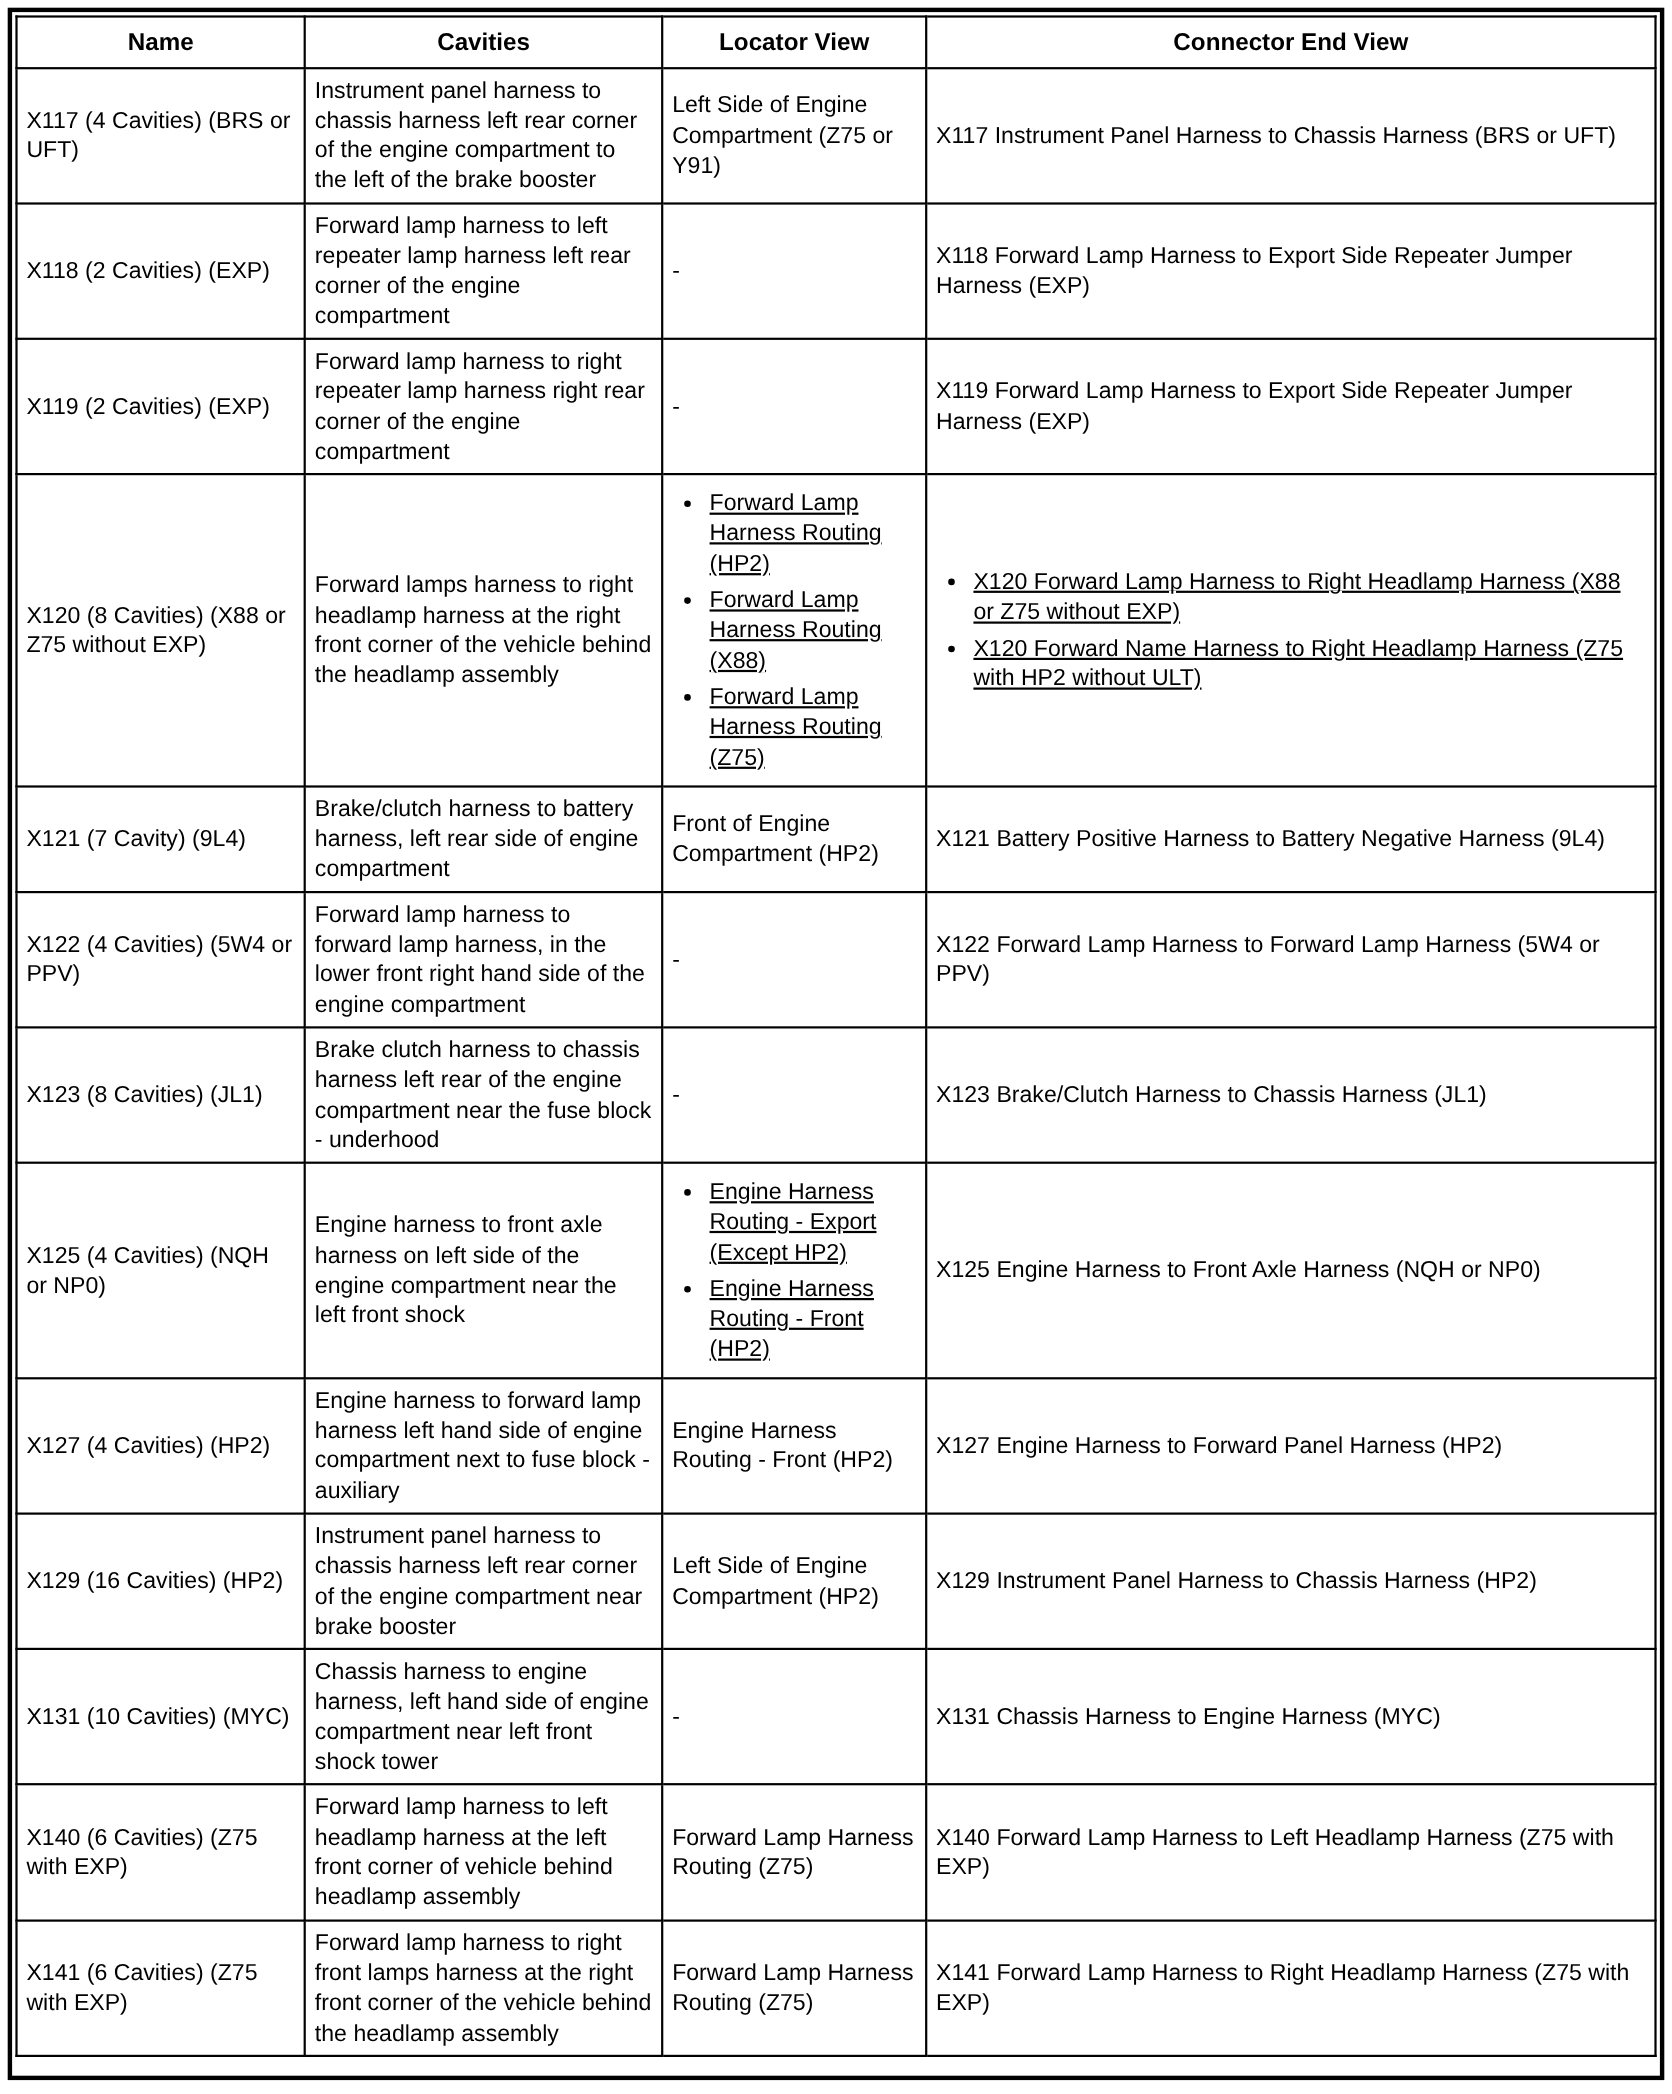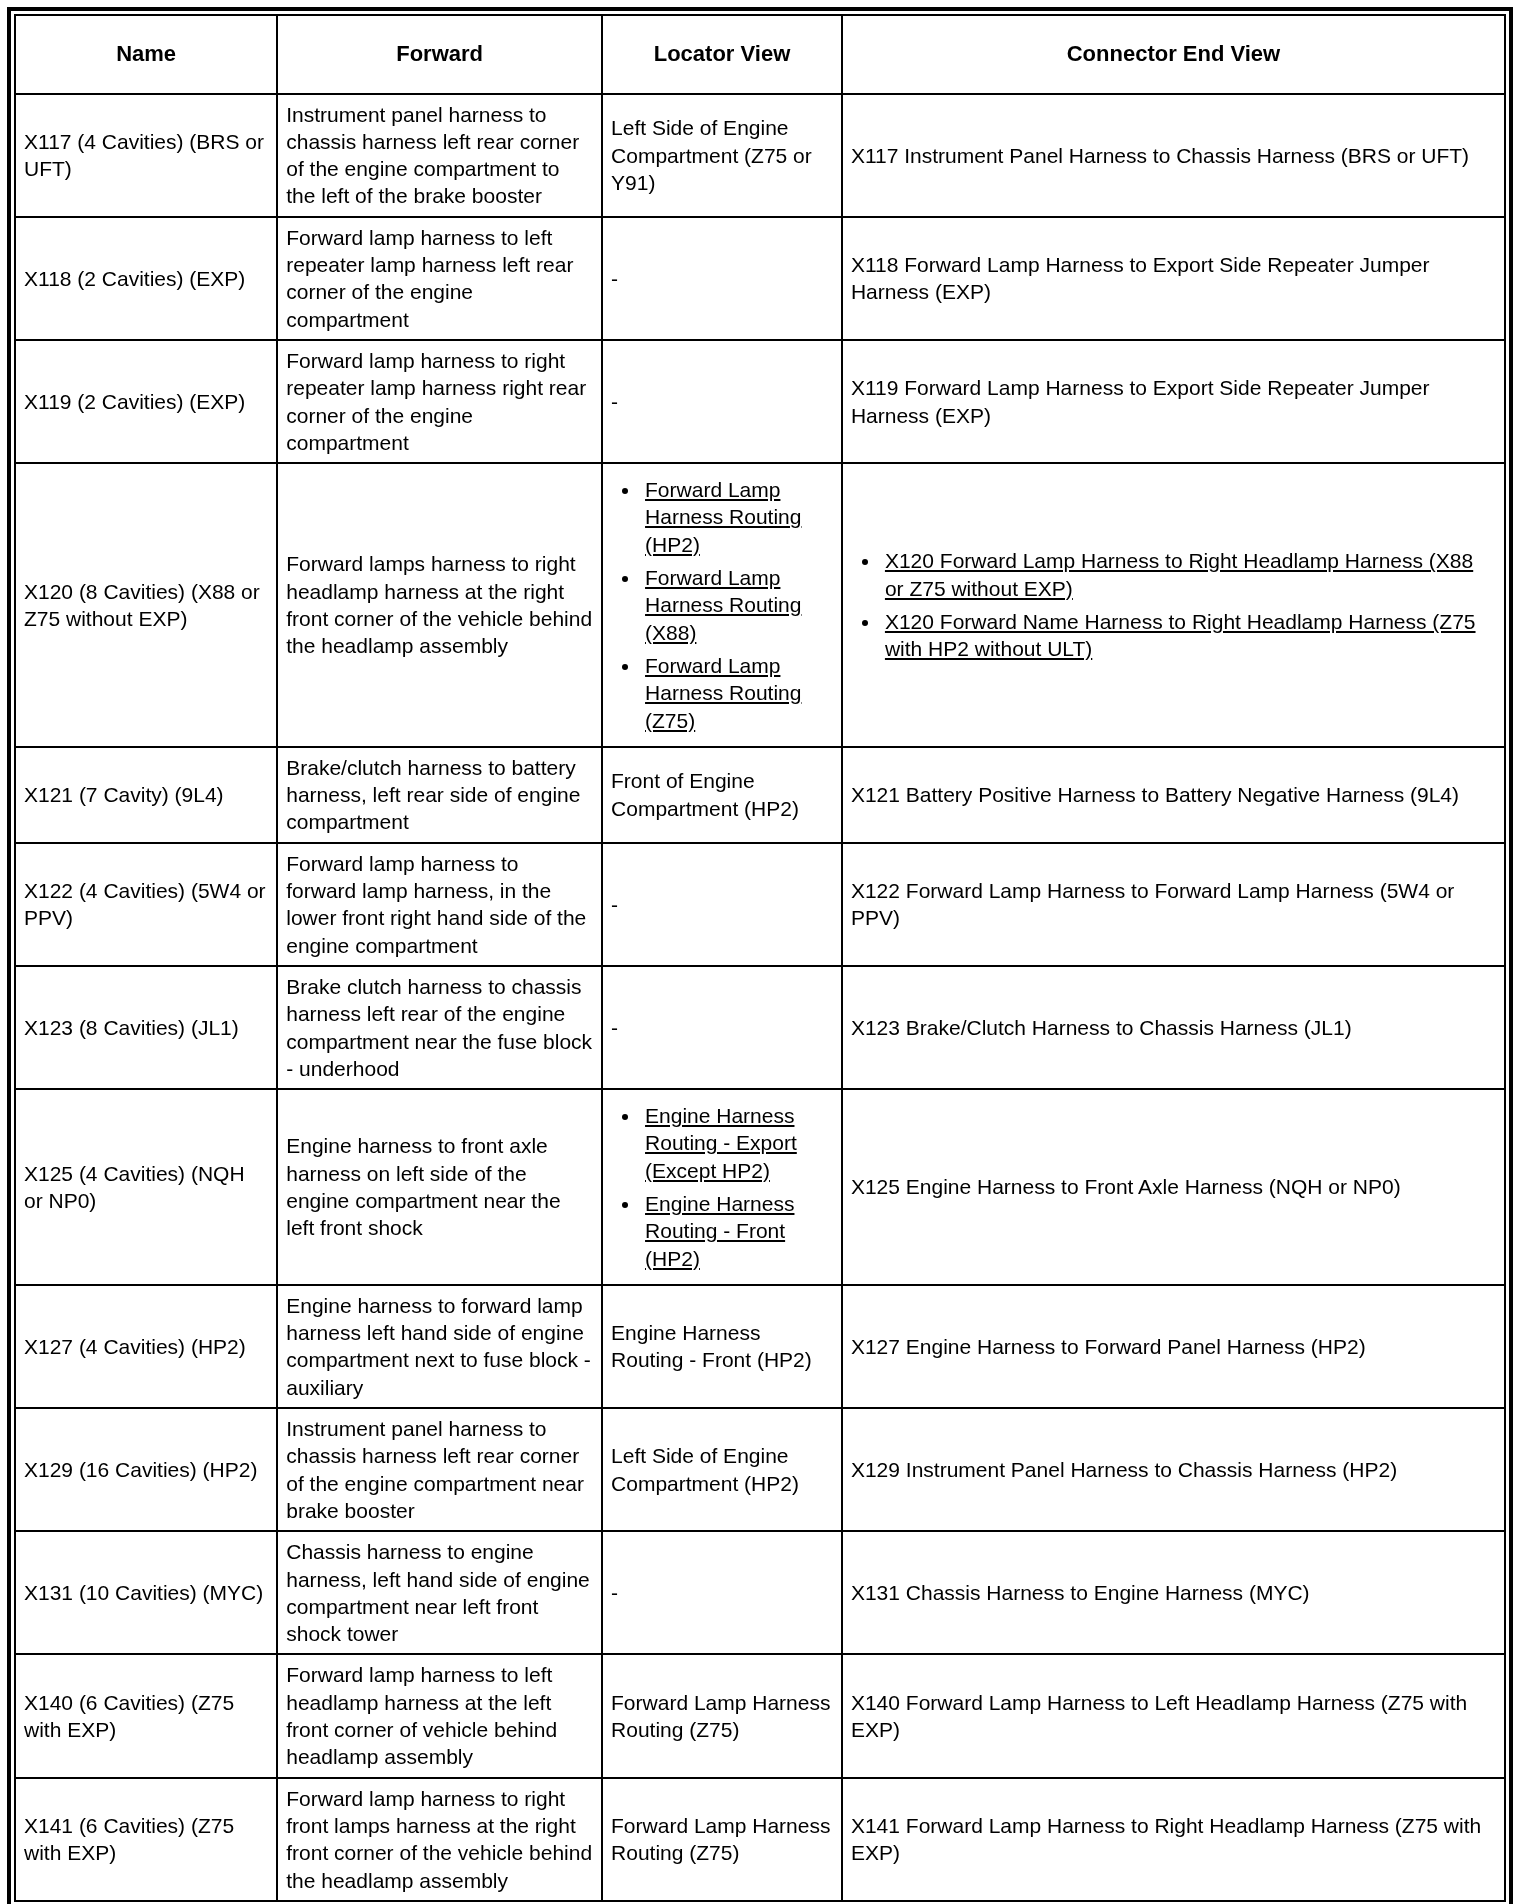--- a/index.html
+++ b/index.html
@@ -32,21 +32,21 @@
   table.conn-table th,
   table.conn-table td {
     border: 2px solid #000000;
     padding: 6px 8px;
     vertical-align: middle;
     word-wrap: break-word;
   }
   table.conn-table th {
     font-weight: bold;
     font-size: 22px;
-    padding: 24px 6px;
+    padding: 8px 6px;
   }
   td.name-cell {
   }
   td.location-cell,
   td.locator-cell,
   td.connector-cell {
     text-align: left;
   }
   ul.cell-list {
     margin: 4px 0;
@@ -71,21 +71,21 @@
     <table class="conn-table">
       <colgroup>
         <col class="col-name">
         <col class="col-location">
         <col class="col-locator">
         <col class="col-connector">
       </colgroup>
       <thead>
         <tr>
           <th>Name</th>
-          <th>Forward</th>
+          <th>Cavities</th>
           <th>Locator View</th>
           <th>Connector End View</th>
         </tr>
       </thead>
       <tbody>
 
         <tr>
           <td class="name-cell">X117 (4 Cavities) (BRS or UFT)</td>
           <td class="location-cell">Instrument panel harness to chassis harness left rear corner of the engine compartment to the left of the brake booster</td>
           <td class="locator-cell">Left Side of Engine Compartment (Z75 or Y91)</td>

